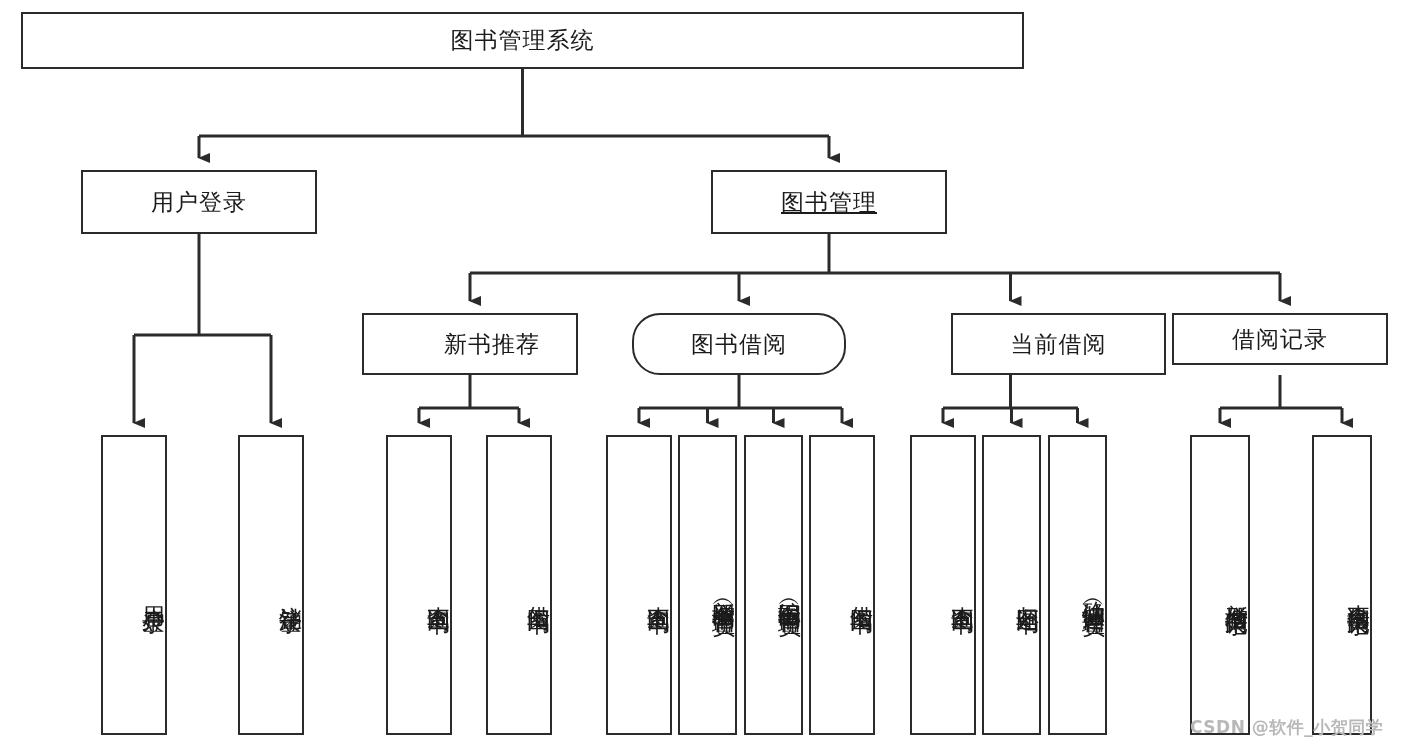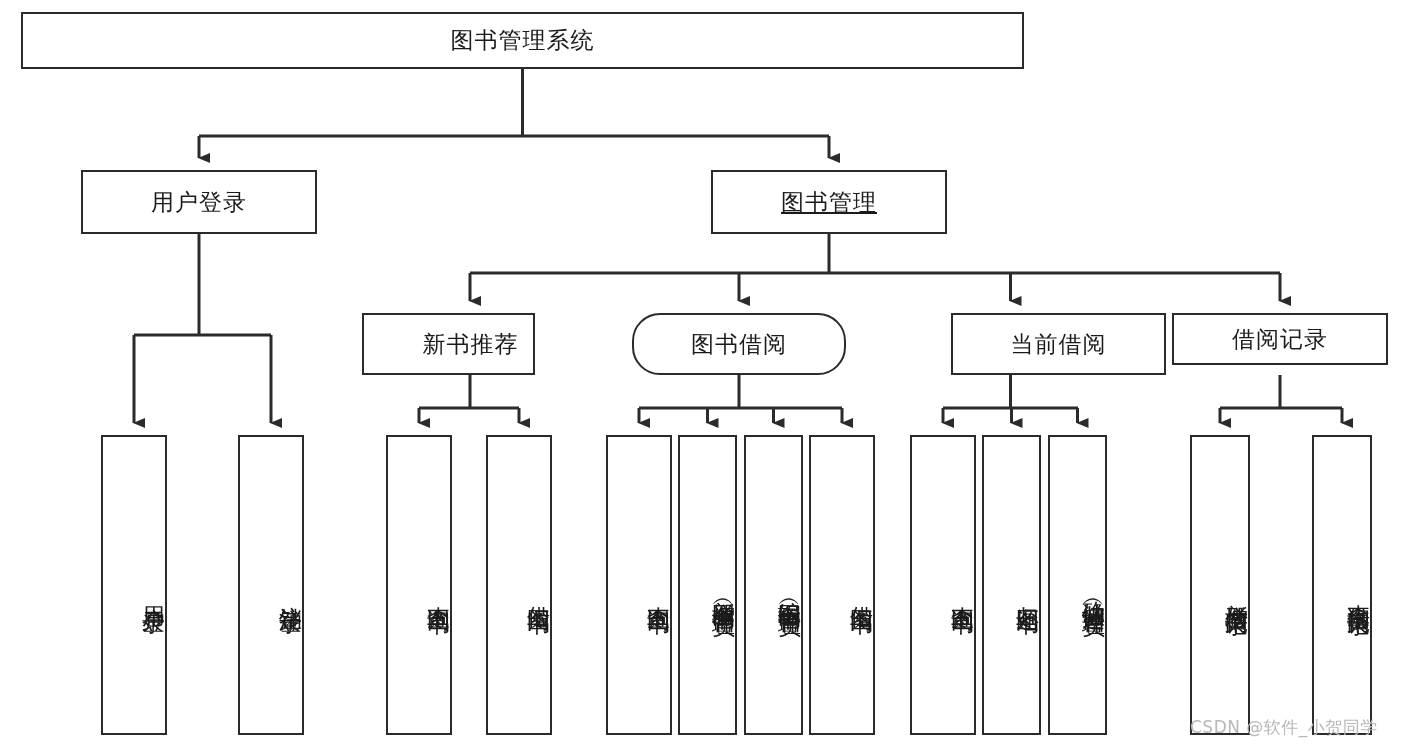--- a/index.html
+++ b/index.html
@@ -108,21 +108,21 @@
         <path d="M1077.5,408 L1077.5,423" marker-end="url(#arrowhead)"></path>
         <path d="M1220,408 L1220,423" marker-end="url(#arrowhead)"></path>
         <path d="M1342,408 L1342,423" marker-end="url(#arrowhead)"></path>
       </g>
   </svg>
 
   <div id="node-layer">
       <div class="node horizontal" style="left: 21px; top: 12px; width: 1003px; height: 57px;">图书管理系统</div>
       <div class="node horizontal" style="left: 81px; top: 170px; width: 236px; height: 64px;">用户登录</div>
       <div class="node horizontal" style="left: 711px; top: 170px; width: 236px; height: 64px; text-decoration: underline;">图书管理</div>
-      <div class="node horizontal" style="left: 362px; top: 313px; width: 173px; height: 62px; padding-left: 44px;">新书推荐</div>
+      <div class="node horizontal" style="left: 362px; top: 313px; width: 216px; height: 62px; padding-left: 44px;">新书推荐</div>
       <div class="node horizontal" style="left: 632px; top: 313px; width: 214px; height: 62px; border-radius: 28px;">图书借阅</div>
       <div class="node horizontal" style="left: 903px; top: 313px; width: 215px; height: 62px; margin-left: 48px;">当前借阅</div>
       <div class="node horizontal" style="left: 1172px; top: 313px; width: 216px; height: 52px;">借阅记录</div>
       <div class="node vertical" style="left: 101px; top: 435px; width: 66px; height: 300px;">
         <span class="vtext">用户登录</span>
       </div>
       <div class="node vertical" style="left: 238px; top: 435px; width: 66px; height: 300px;">
         <span class="vtext">注销登录</span>
       </div>
       <div class="node vertical" style="left: 386px; top: 435px; width: 66px; height: 300px;">
@@ -153,14 +153,14 @@
         <span class="vtext">确认归还（管理员）</span>
       </div>
       <div class="node vertical" style="left: 1190px; top: 435px; width: 60px; height: 300px;">
         <span class="vtext">新增借阅记录</span>
       </div>
       <div class="node vertical" style="left: 1312px; top: 435px; width: 60px; height: 300px;">
         <span class="vtext">查询借阅记录</span>
       </div>
     </div>
 
-  <div class="watermark" style="left:1190px; top:716px;">CSDN @软件_小贺同学</div>
+  <div class="watermark" style="left:1190px; top:716px;font-weight:bold;">CSDN @软件_小贺同学</div>
 </div>
 
 </body></html>

